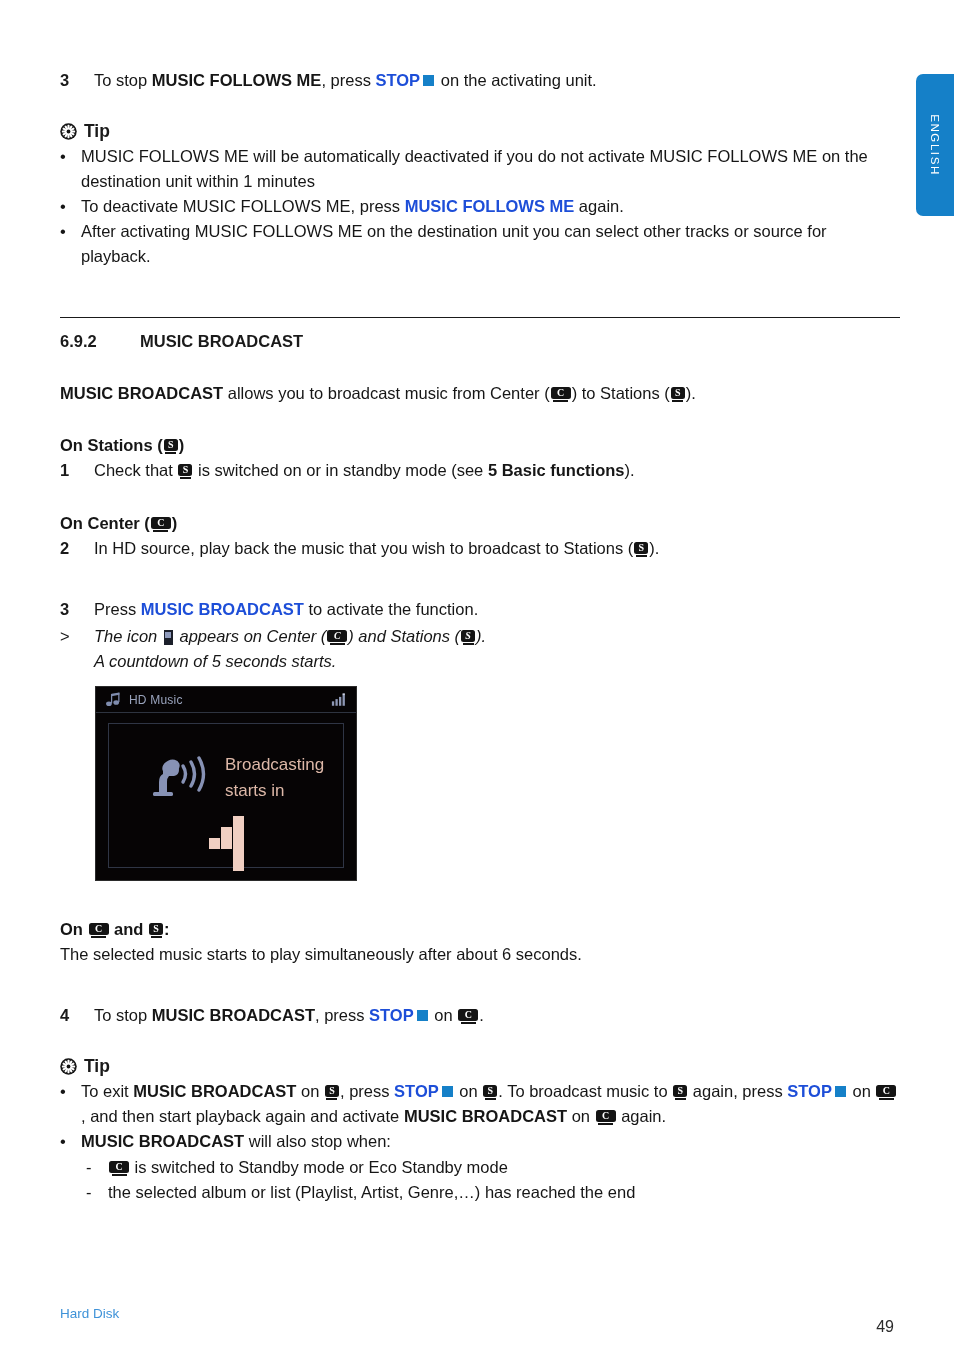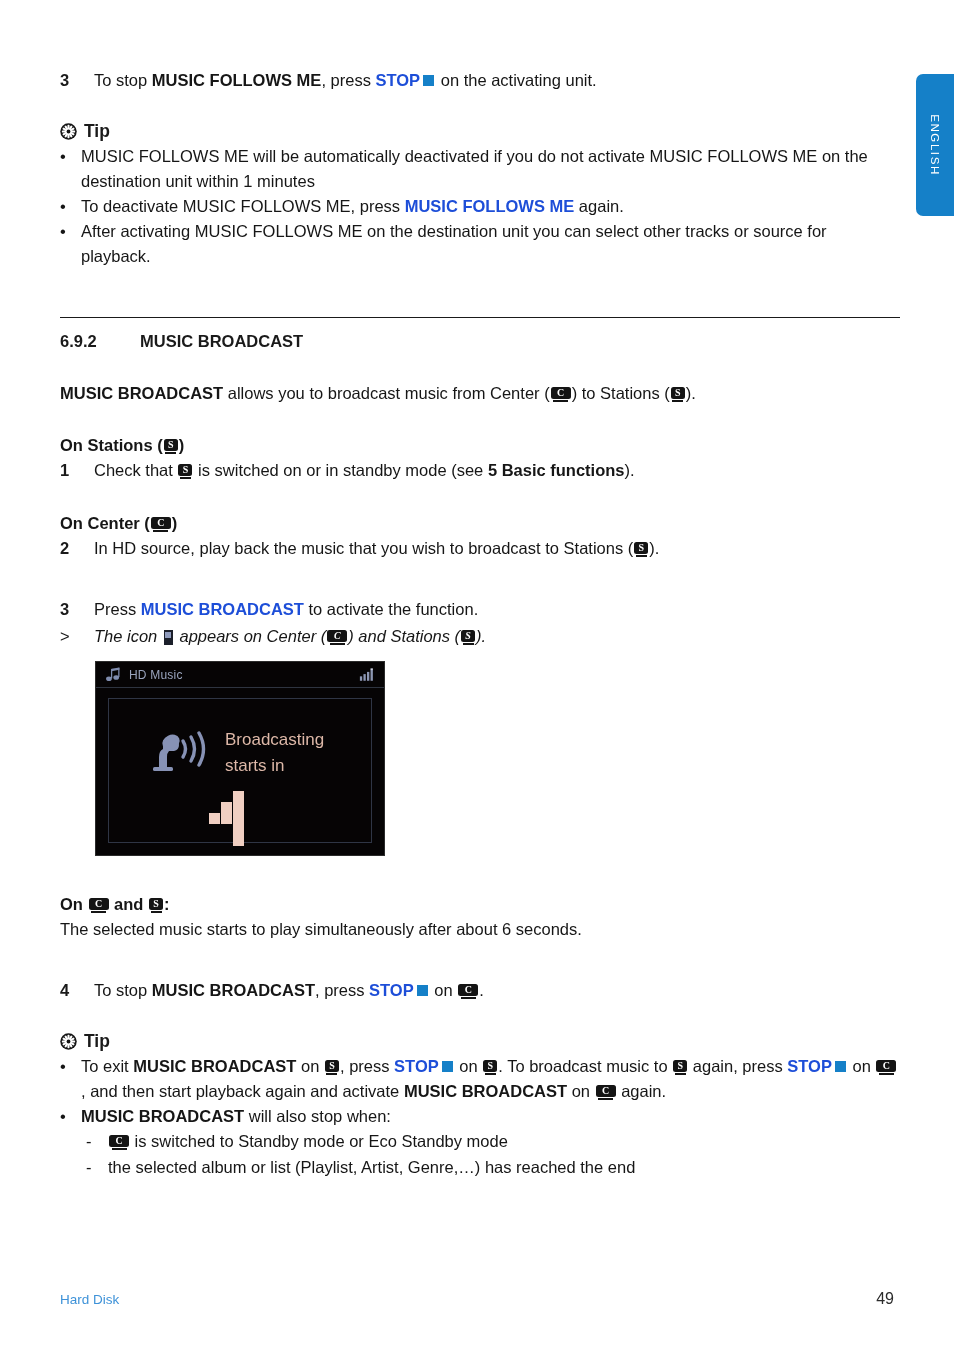--- a/index.html
+++ b/index.html
@@ -172,21 +172,21 @@
   }
   .bc-glyph::after{
     content:"";
     position:absolute; left:1.5px; top:2.5px;
     width:6px; height:6px;
     background:#8f9bbd;
   }
 
   
   .lcd {
-    width: 290px;
+    width: 262px;
     height: 195px;
     background: #060405;
     border: 1px solid #2b2b2b;
     margin: 12px 0 0 35px;
     position: relative;
     overflow: hidden;
   }
   .lcd-top {
     height: 26px;
     display: flex;
@@ -234,21 +234,21 @@
   .footer {
     position: absolute;
     left: 60px;
     right: 60px;
     top: 1290px;
     display: flex;
     justify-content: space-between;
     align-items: center;
   }
   .footer .fl { color: #3e92d8; font-size: 13.5px; }
-  .footer .fr { color: #2b2b2b; font-size: 16px; }
+  .footer .fr { color: #2b2b2b; font-size: 16px; margin-top: 28px; }
   .sp10 { height: 10px; }
   .sp14 { height: 14px; }
   .sp26 { height: 26px; }
   .sp30 { height: 30px; }
   .sp34 { height: 34px; }
 </style>
 </head>
 <body>
 
 <div class="lang-tab">
@@ -329,20 +329,21 @@
 
     <div class="step">
       <div class="num">3</div>
       <div class="txt t"><span>Press </span><span class="blue">MUSIC BROADCAST</span><span> to activate the function.</span></div>
     </div>
 
     <div class="step">
       <div class="num arrow">&gt;</div>
       <div class="txt t i">
         <div><span>The icon </span><span class="bc-glyph"></span><span> appears on Center (</span><span class="badge"><span class="body">C</span><span class="foot"></span></span><span>) and Stations (</span><span class="badge s"><span class="body">S</span><span class="foot"></span></span><span>).</span></div>
+        <div>A countdown of 5 seconds starts.</div>
       </div>
     </div>
 
     <div class="lcd">
       <div class="lcd-top">
         <span class="note-icon">
           <svg viewBox="0 0 20 19" width="17" height="16">
             <path d="M7.6 2.2 L17 0.6 V3.4 L7.6 5.0 Z" fill="#7f8cae"></path>
             <rect x="7.0" y="2.4" width="1.5" height="11" fill="#7f8cae"></rect>
             <rect x="15.6" y="0.9" width="1.5" height="11" fill="#7f8cae"></rect>

